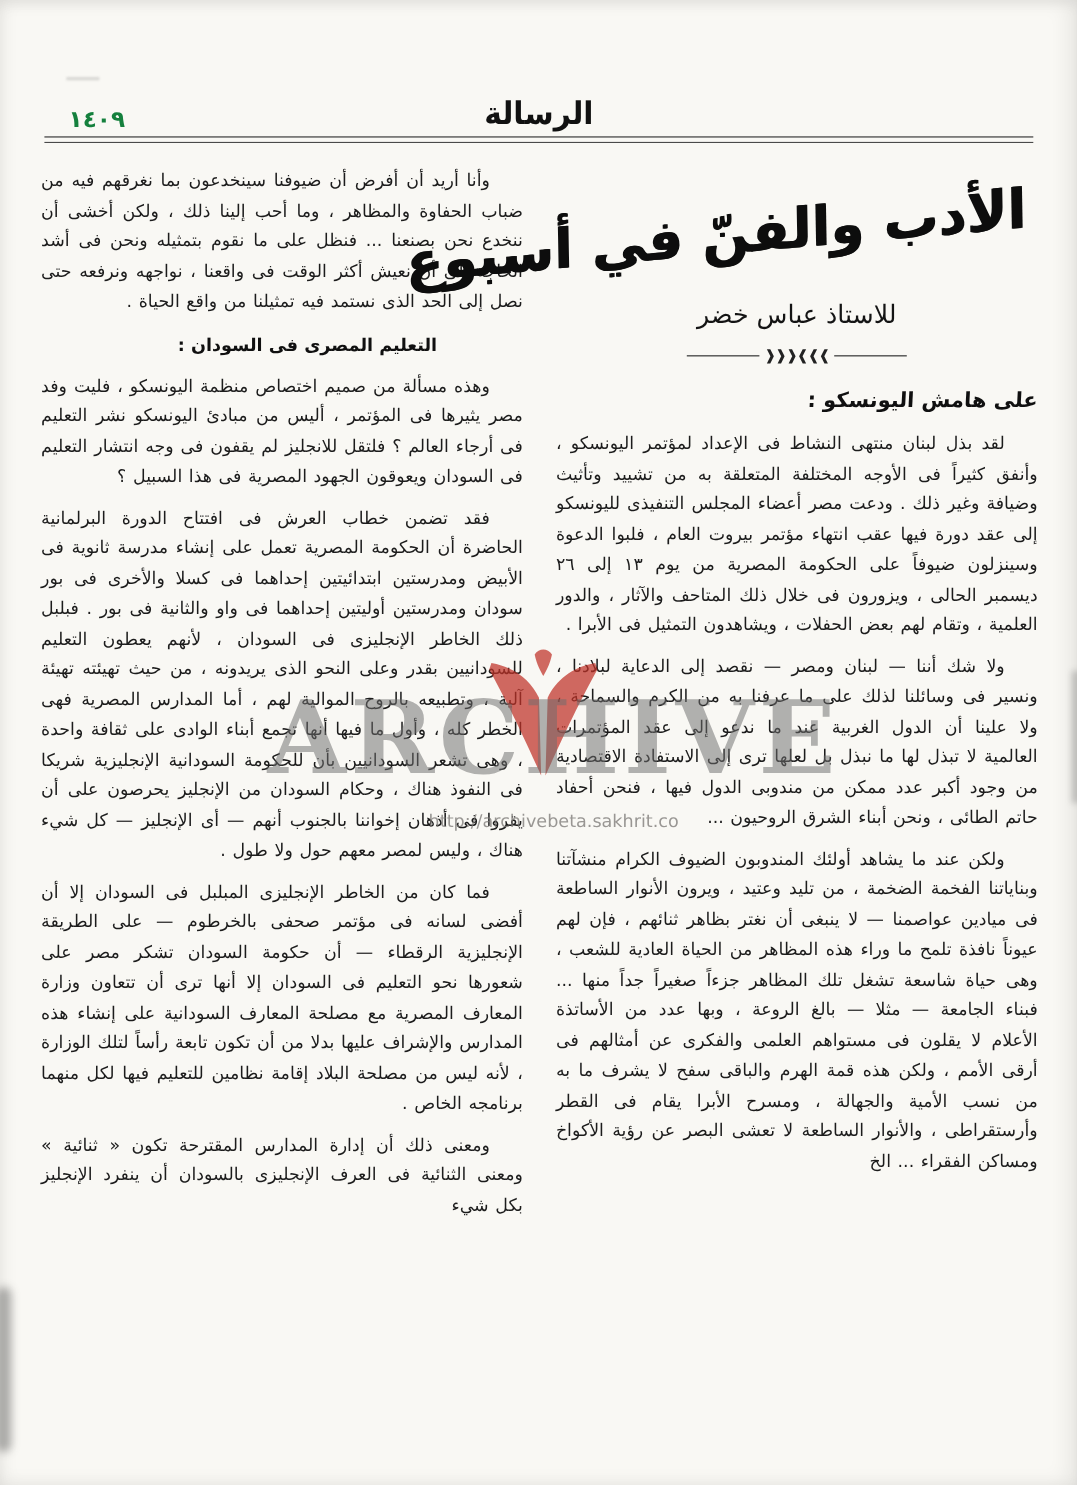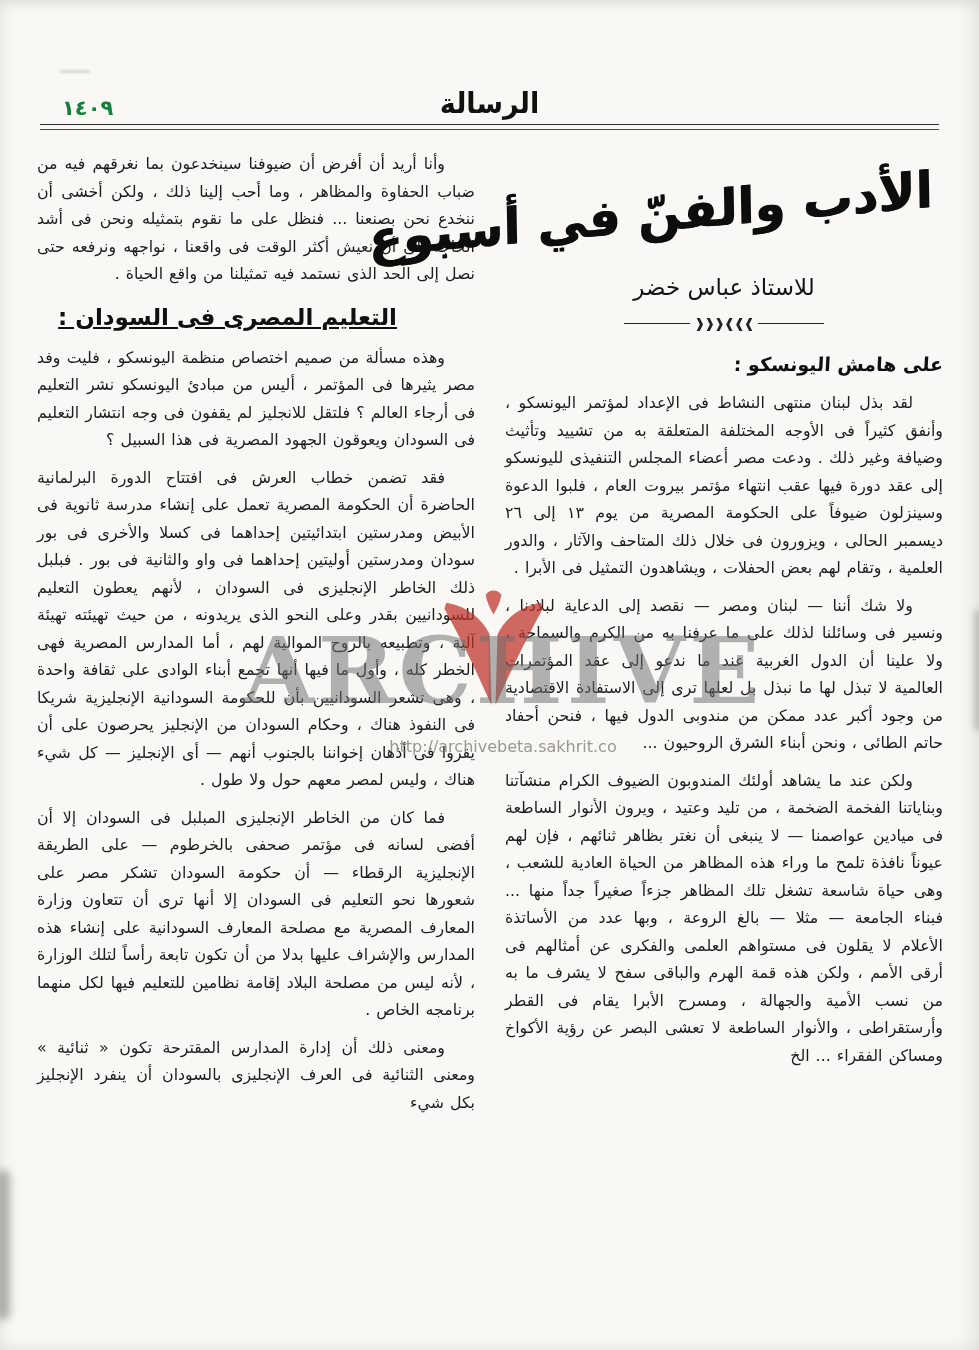--- a/index.html
+++ b/index.html
@@ -65,21 +65,21 @@
     margin:16px auto 22px auto;width:200px;
   }
   .ornament .line{flex:1;border-top:1.5px solid #222;}
   .ornament .glyph{font-size:13px;padding:0 4px;color:#222;letter-spacing:-1px;}
   .sec-heading{
     font-weight:bold;font-size:19px;margin:6px 0 14px 0;
     color:#101010;
   }
   .sec-heading.unesco{transform:skewX(-3deg);}
   .sec-heading.sudan{
-    font-size:23px;padding-right:78px;margin:16px 0 14px 0;text-decoration:underline;
+    font-size:16px;padding-right:78px;margin:16px 0 14px 0;
   }
   
   .watermark{
     position:absolute;top:575px;left:0;right:16px;height:220px;
     z-index:6;pointer-events:none;text-align:center;direction:ltr;margin-left:43px;
   }
   .wm-logo{
     position:absolute;left:50%;top:10px;transform:translateX(-58%);
     opacity:0.72;
   }

